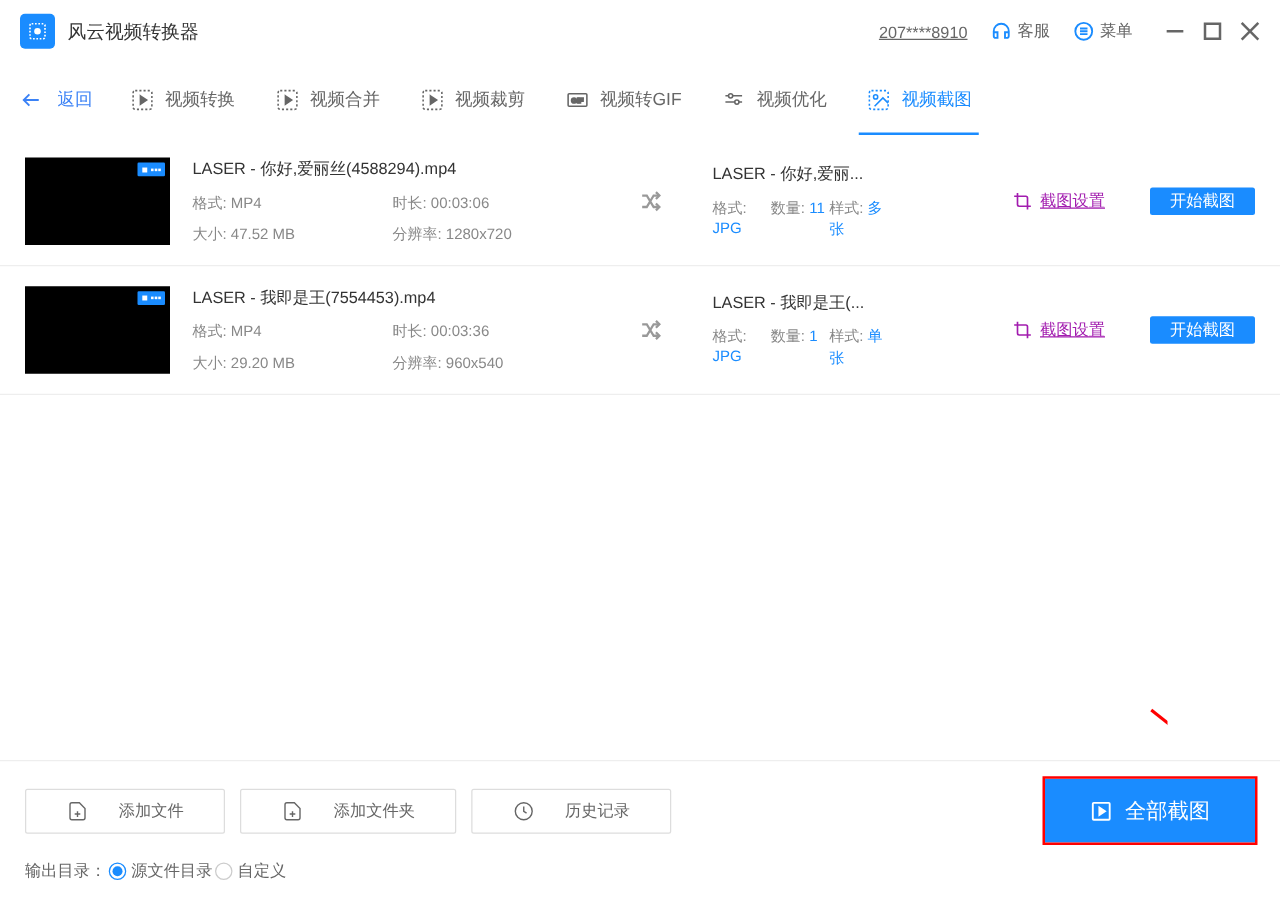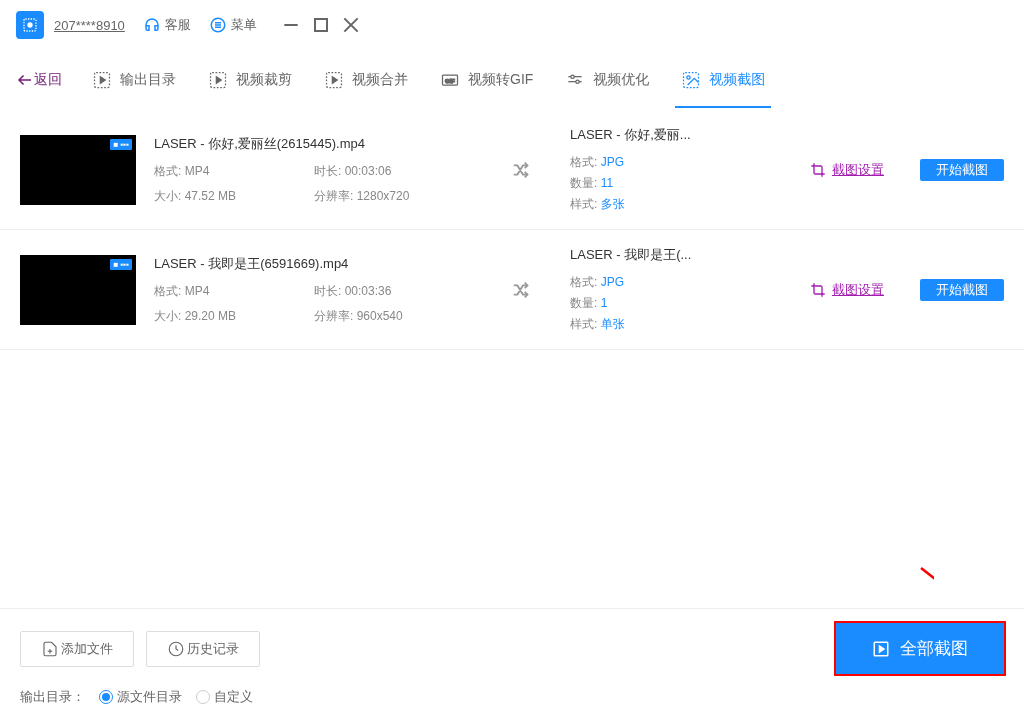--- a/index.html
+++ b/index.html
@@ -9,68 +9,69 @@
 .logo { width: 28px; height: 28px; background: #1a8cff; border-radius: 4px; display: flex; align-items: center; justify-content: center; margin-right: 10px; }
 .logo svg { width: 16px; height: 16px; }
 .app-title { font-size: 15px; font-weight: 500; flex: 1; }
 .user-id { color: #666; font-size: 13px; text-decoration: underline; margin-right: 18px; }
 .tb-item { display: flex; align-items: center; gap: 4px; margin-right: 18px; color: #666; font-size: 13px; }
 .tb-item svg { width: 18px; height: 18px; }
 .win-btns { display: flex; gap: 14px; margin-left: 8px; }
 .win-btn { width: 16px; height: 16px; display: flex; align-items: center; justify-content: center; color: #666; }
 
 .navbar { height: 60px; display: flex; align-items: center; padding: 0 16px; gap: 28px; }
-.back-btn { display: flex; align-items: flex-end; gap: 0; color: #701a75; font-size: 14px; }
+.back-btn { display: flex; align-items: flex-end; gap: 12px; color: #3b82f6; font-size: 14px; }
 .nav-tab { display: flex; align-items: center; gap: 8px; color: #666; font-size: 14px; padding: 18px 2px; position: relative; }
 .nav-tab svg { width: 20px; height: 20px; }
 .nav-tab.active { color: #1a8cff; }
 .nav-tab.active::after { content: ""; position: absolute; bottom: 0; left: -4px; right: -4px; height: 2px; background: #1a8cff; }
 
 .content { height: 500px; overflow: auto; }
 .row { display: flex; align-items: center; padding: 16px 20px; border-bottom: 1px solid #eee; gap: 18px; }
 .thumb { width: 116px; height: 70px; background: #000; position: relative; flex-shrink: 0; }
 .thumb-badge { position: absolute; top: 4px; right: 4px; background: #1a8cff; color: #fff; font-size: 8px; padding: 1px 3px; border-radius: 1px; }
 .file-col { width: 320px; flex-shrink: 0; }
 .filename { font-size: 13px; margin-bottom: 10px; color: #333; }
 .meta-grid { display: grid; grid-template-columns: 1fr 1fr; row-gap: 8px; color: #888; font-size: 12px; }
 .shuffle { width: 60px; display: flex; justify-content: center; color: #999; }
 .shuffle svg { width: 22px; height: 22px; }
 .out-col { width: 140px; flex-shrink: 0; }
 .out-title { font-size: 13px; margin-bottom: 10px; color: #333; white-space: nowrap; overflow: hidden; text-overflow: ellipsis; }
-.out-grid { display: grid; grid-template-columns: 1fr; row-gap: 4px; font-size: 12px; color: #888; }
+.out-grid { display: grid; grid-template-columns: 1fr 1fr 1fr; row-gap: 16px; font-size: 12px; color: #888; }
 .link-val { color: #1a8cff; }
 .settings-link { display: flex; align-items: center; gap: 6px; color: #a21caf; font-size: 13px; margin-left: auto; margin-right: 18px; }
 .settings-link span { text-decoration: underline; }
 .settings-link svg { width: 16px; height: 16px; }
 .start-btn { background: #1a8cff; color: #fff; padding: 2px 16px; font-size: 13px; border: none; border-radius: 2px; cursor: pointer; }
 
 .footer { position: absolute; bottom: 0; left: 0; right: 0; padding: 14px 20px; background: #fff; border-top: 1px solid #eee; }
 .footer-row1 { display: flex; align-items: center; gap: 12px; margin-bottom: 14px; }
-.f-btn { display: flex; align-items: center; gap: 2px; border: 1px solid #ddd; padding: 8px 20px; font-size: 13px; color: #666; cursor: pointer; border-radius: 2px; }
+.f-btn { display: flex; align-items: center; gap: 24px; border: 1px solid #ddd; padding: 8px 32px; font-size: 13px; color: #666; cursor: pointer; border-radius: 2px; }
 .f-btn svg { width: 18px; height: 18px; }
 .all-btn { margin-left: auto; background: #1a8cff; color: #fff; padding: 14px 36px; font-size: 17px; border: none; cursor: pointer; display: flex; align-items: center; gap: 10px; position: relative; }
 .all-btn svg { width: 18px; height: 18px; }
 .red-box { position: absolute; inset: -2px; border: 2px solid #ff0000; pointer-events: none; }
 .red-arrow { position: absolute; top: -60px; right: 70px; }
-.footer-row2 { display: flex; align-items: center; gap: 14px; font-size: 13px; color: #666; }
+.footer-row2 { display: flex; align-items: center; gap: 2px; font-size: 13px; color: #666; }
 .radio-item { display: flex; align-items: center; gap: 4px; }
 .radio { width: 14px; height: 14px; border-radius: 50%; border: 1px solid #ccc; display: inline-flex; align-items: center; justify-content: center; }
 .radio.checked { border-color: #1a8cff; }
 .radio.checked::after { content: ""; width: 8px; height: 8px; background: #1a8cff; border-radius: 50%; }
 </style>
 </head>
 <body>
 
 <div class="titlebar">
   <div class="logo">
     <svg viewBox="0 0 24 24" fill="none" stroke="#fff" stroke-width="2">
         <rect x="3" y="3" width="18" height="18" rx="2" stroke-dasharray="2 2"></rect>
         <circle cx="12" cy="12" r="3" fill="#fff"></circle>
       </svg>
   </div>
+  <div class="app-title">风云视频转换器</div>
   <div class="user-id">207****8910</div>
   <div class="tb-item">
     <svg viewBox="0 0 24 24" fill="none" stroke="#1a8cff" stroke-width="2">
         <path d="M4 12a8 8 0 0116 0v5a2 2 0 01-2 2h-2v-6h4M4 12v5a2 2 0 002 2h2v-6H4"></path>
       </svg>
     <span>客服</span>
   </div>
   <div class="tb-item">
     <svg viewBox="0 0 24 24" fill="none" stroke="#1a8cff" stroke-width="2">
         <circle cx="12" cy="12" r="9"></circle>
@@ -106,35 +107,35 @@
         <line x1="20" y1="12" x2="4" y2="12"></line>
         <polyline points="10 18 4 12 10 6"></polyline>
       </svg>
     <span>返回</span>
   </div>
   <div class="nav-tab">
     <svg viewBox="0 0 24 24" fill="none" stroke="currentColor" stroke-width="1.5">
         <rect x="3" y="3" width="18" height="18" rx="2" stroke-dasharray="2 2"></rect>
         <polygon points="10,8 16,12 10,16" fill="currentColor"></polygon>
       </svg>
-    <span>输出目录</span>
+    <span>视频转换</span>
   </div>
   <div class="nav-tab">
     <svg viewBox="0 0 24 24" fill="none" stroke="currentColor" stroke-width="1.5">
         <rect x="3" y="3" width="18" height="18" rx="2" stroke-dasharray="2 2"></rect>
         <polygon points="10,8 16,12 10,16" fill="currentColor"></polygon>
       </svg>
+    <span>视频合并</span>
+  </div>
+  <div class="nav-tab">
+    <svg viewBox="0 0 24 24" fill="none" stroke="currentColor" stroke-width="1.5">
+        <rect x="3" y="3" width="18" height="18" rx="2" stroke-dasharray="2 2"></rect>
+        <polygon points="10,8 16,12 10,16" fill="currentColor"></polygon>
+      </svg>
     <span>视频裁剪</span>
-  </div>
-  <div class="nav-tab">
-    <svg viewBox="0 0 24 24" fill="none" stroke="currentColor" stroke-width="1.5">
-        <rect x="3" y="3" width="18" height="18" rx="2" stroke-dasharray="2 2"></rect>
-        <polygon points="10,8 16,12 10,16" fill="currentColor"></polygon>
-      </svg>
-    <span>视频合并</span>
   </div>
   <div class="nav-tab">
     <svg viewBox="0 0 24 24" fill="none" stroke="currentColor" stroke-width="1.5">
         <rect x="3" y="6" width="18" height="12" rx="1"></rect>
         <text x="6" y="15" font-size="7" fill="currentColor" font-weight="bold">GIF</text>
       </svg>
     <span>视频转GIF</span>
   </div>
   <div class="nav-tab">
     <svg viewBox="0 0 24 24" fill="none" stroke="currentColor" stroke-width="1.5">
@@ -155,21 +156,21 @@
   </div>
 </div>
 
 <div class="content">
   <div id="rows">
       <div class="row">
     <div class="thumb">
           <div class="thumb-badge">■ ▪▪▪</div>
         </div>
     <div class="file-col">
-      <div class="filename">LASER - 你好,爱丽丝(2615445).mp4</div>
+      <div class="filename">LASER - 你好,爱丽丝(4588294).mp4</div>
       <div class="meta-grid">
         <div>格式: MP4</div>
         <div>时长: 00:03:06</div>
         <div>大小: 47.52 MB</div>
         <div>分辨率: 1280x720</div>
       </div>
     </div>
     <div class="shuffle">
       <svg viewBox="0 0 24 24" fill="none" stroke="currentColor" stroke-width="2">
             <path d="M3 7h4l6 10h4M3 17h4l6-10h4"></path>
@@ -192,21 +193,21 @@
           </svg>
       <span>截图设置</span>
     </div>
     <button class="start-btn">开始截图</button>
   </div>
       <div class="row">
     <div class="thumb">
           <div class="thumb-badge">■ ▪▪▪</div>
         </div>
     <div class="file-col">
-      <div class="filename">LASER - 我即是王(6591669).mp4</div>
+      <div class="filename">LASER - 我即是王(7554453).mp4</div>
       <div class="meta-grid">
         <div>格式: MP4</div>
         <div>时长: 00:03:36</div>
         <div>大小: 29.20 MB</div>
         <div>分辨率: 960x540</div>
       </div>
     </div>
     <div class="shuffle">
       <svg viewBox="0 0 24 24" fill="none" stroke="currentColor" stroke-width="2">
             <path d="M3 7h4l6 10h4M3 17h4l6-10h4"></path>
@@ -236,20 +237,28 @@
 
 <div class="footer">
   <div class="footer-row1">
     <div class="f-btn">
       <svg viewBox="0 0 24 24" fill="none" stroke="currentColor" stroke-width="1.5">
           <path d="M14 3H6a2 2 0 00-2 2v14a2 2 0 002 2h12a2 2 0 002-2V9l-6-6z"></path>
           <line x1="12" y1="12" x2="12" y2="18"></line>
           <line x1="9" y1="15" x2="15" y2="15"></line>
         </svg>
       <span>添加文件</span>
+    </div>
+    <div class="f-btn">
+      <svg viewBox="0 0 24 24" fill="none" stroke="currentColor" stroke-width="1.5">
+          <path d="M14 3H6a2 2 0 00-2 2v14a2 2 0 002 2h12a2 2 0 002-2V9l-6-6z"></path>
+          <line x1="12" y1="12" x2="12" y2="18"></line>
+          <line x1="9" y1="15" x2="15" y2="15"></line>
+        </svg>
+      <span>添加文件夹</span>
     </div>
     <div class="f-btn">
       <svg viewBox="0 0 24 24" fill="none" stroke="currentColor" stroke-width="1.5">
           <circle cx="12" cy="12" r="9"></circle>
           <polyline points="12 7 12 12 15 14"></polyline>
         </svg>
       <span>历史记录</span>
     </div>
     <button class="all-btn">
       <svg viewBox="0 0 24 24" fill="none" stroke="currentColor" stroke-width="2">

